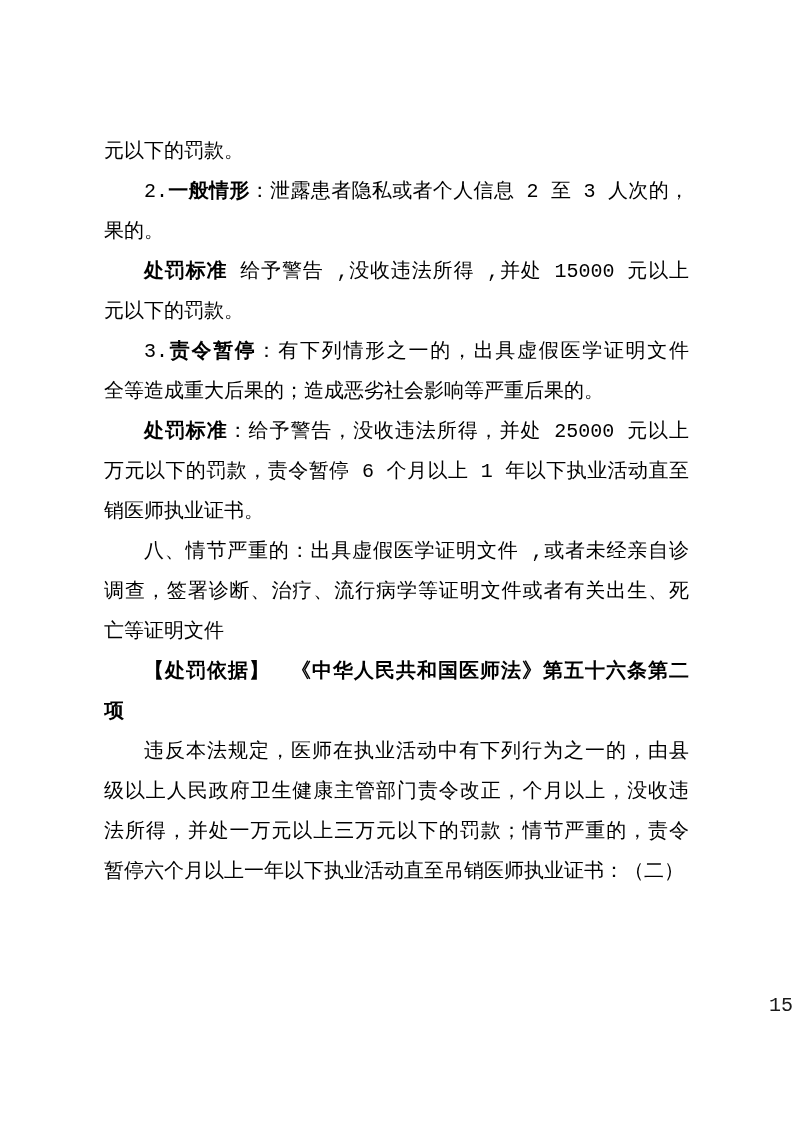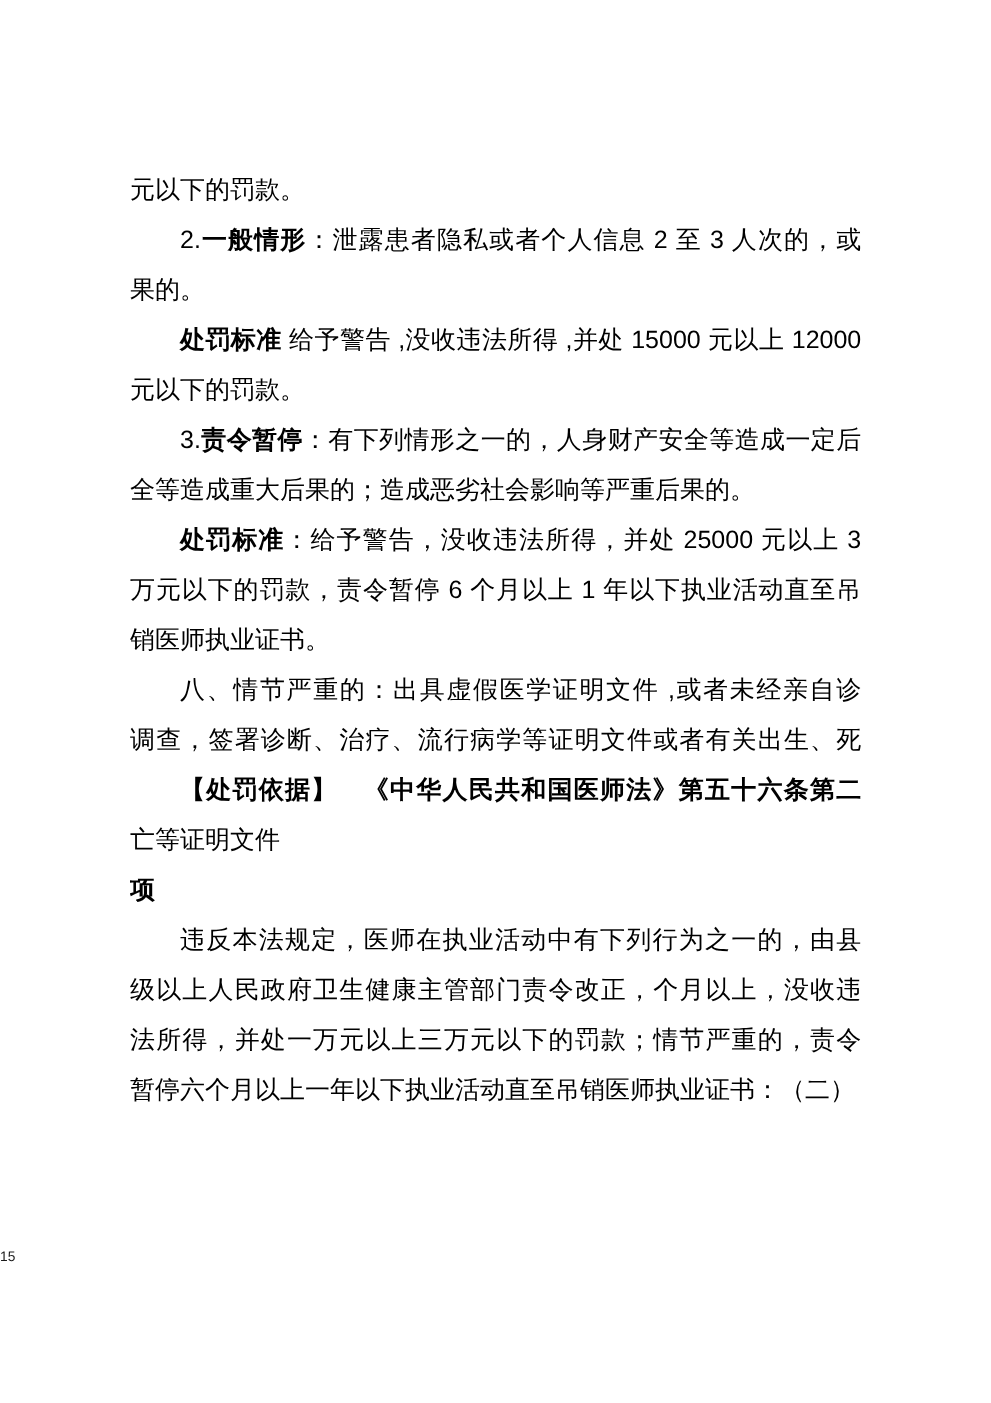--- a/index.html
+++ b/index.html
@@ -6,21 +6,21 @@
     margin: 0;
     padding: 0;
     background: #ffffff;
   }
   .page {
     position: relative;
     width: 793px;
     height: 1122px;
     background: #ffffff;
     overflow: hidden;
-    font-family: Liberation Sans, sans-serif;
+    font-family: Liberation Mono, monospace;
     color: #000000;
   }
   .doc-body {
     position: absolute;
     left: 104px;
     top: 132px;
     width: 585px;
   }
   .line {
     height: 40px;
@@ -38,45 +38,45 @@
     text-indent: 40px;
   }
   .line b {
     font-weight: bold;
   }
   .page-number {
     position: absolute;
     top: 996px;
     left: 0;
     width: 100%;
-    text-align: left;
-    font-size: 11px;
+    text-align: right;
+    font-size: 20px;
     line-height: 20px;
     color: #1a1a1a;
   }
 </style>
 </head>
 <body>
 
 <div class="page">
   <div class="doc-body">
       <div class="line"><span>元以下的罚款。</span></div>
       <div class="line indent fill"><span>2.</span><b>一般情形</b><span>：泄露患者隐私或者个人信息 2 至 3 人次的，或</span></div>
       <div class="line"><span>果的。</span></div>
       <div class="line indent fill"><b>处罚标准</b><span> 给予警告 ,没收违法所得 ,并处 15000 元以上 12000</span></div>
       <div class="line"><span>元以下的罚款。</span></div>
-      <div class="line indent fill"><span>3.</span><b>责令暂停</b><span>：有下列情形之一的，人身财产安全等造成一定后</span></div>
+      <div class="line indent fill"><span>3.</span><b>责令暂停</b><span>：有下列情形之一的，出具虚假医学证明文件</span></div>
       <div class="line"><span>全等造成重大后果的；造成恶劣社会影响等严重后果的。</span></div>
       <div class="line indent fill"><b>处罚标准</b><span>：给予警告，没收违法所得，并处 25000 元以上 3</span></div>
       <div class="line fill"><span>万元以下的罚款，责令暂停 6 个月以上 1 年以下执业活动直至吊</span></div>
       <div class="line"><span>销医师执业证书。</span></div>
       <div class="line indent fill"><span>八、情节严重的：出具虚假医学证明文件 ,或者未经亲自诊查、</span></div>
       <div class="line fill"><span>调查，签署诊断、治疗、流行病学等证明文件或者有关出生、死</span></div>
+      <div class="line"><span>亡等证明文件</span></div>
       <div class="line indent fill"><b>【处罚依据】　《中华人民共和国医师法》第五十六条第二</b></div>
-      <div class="line"><span>亡等证明文件</span></div>
       <div class="line"><b>项</b></div>
       <div class="line indent fill"><span>违反本法规定，医师在执业活动中有下列行为之一的，由县</span></div>
       <div class="line fill"><span>级以上人民政府卫生健康主管部门责令改正，个月以上，没收违</span></div>
       <div class="line fill"><span>法所得，并处一万元以上三万元以下的罚款；情节严重的，责令</span></div>
       <div class="line"><span>暂停六个月以上一年以下执业活动直至吊销医师执业证书：（二）</span></div>
     </div>
   <div class="page-number">15</div>
 </div>
 
 </body></html>

